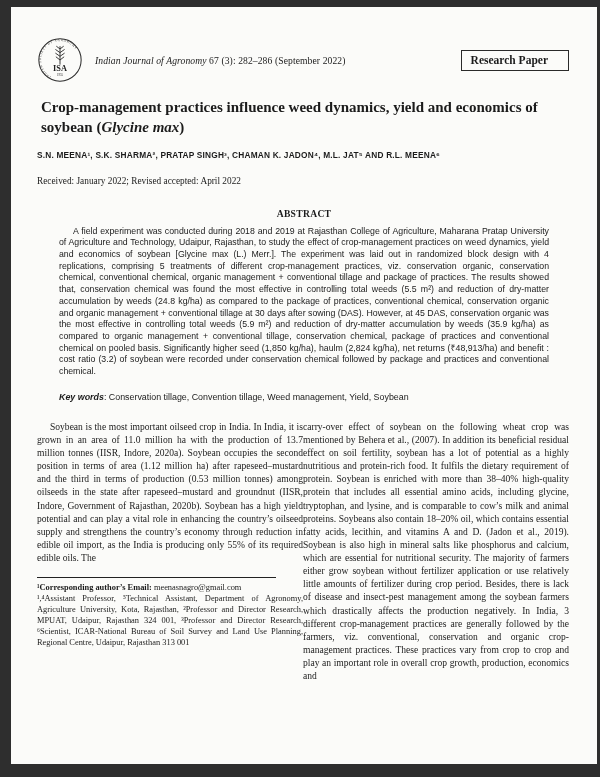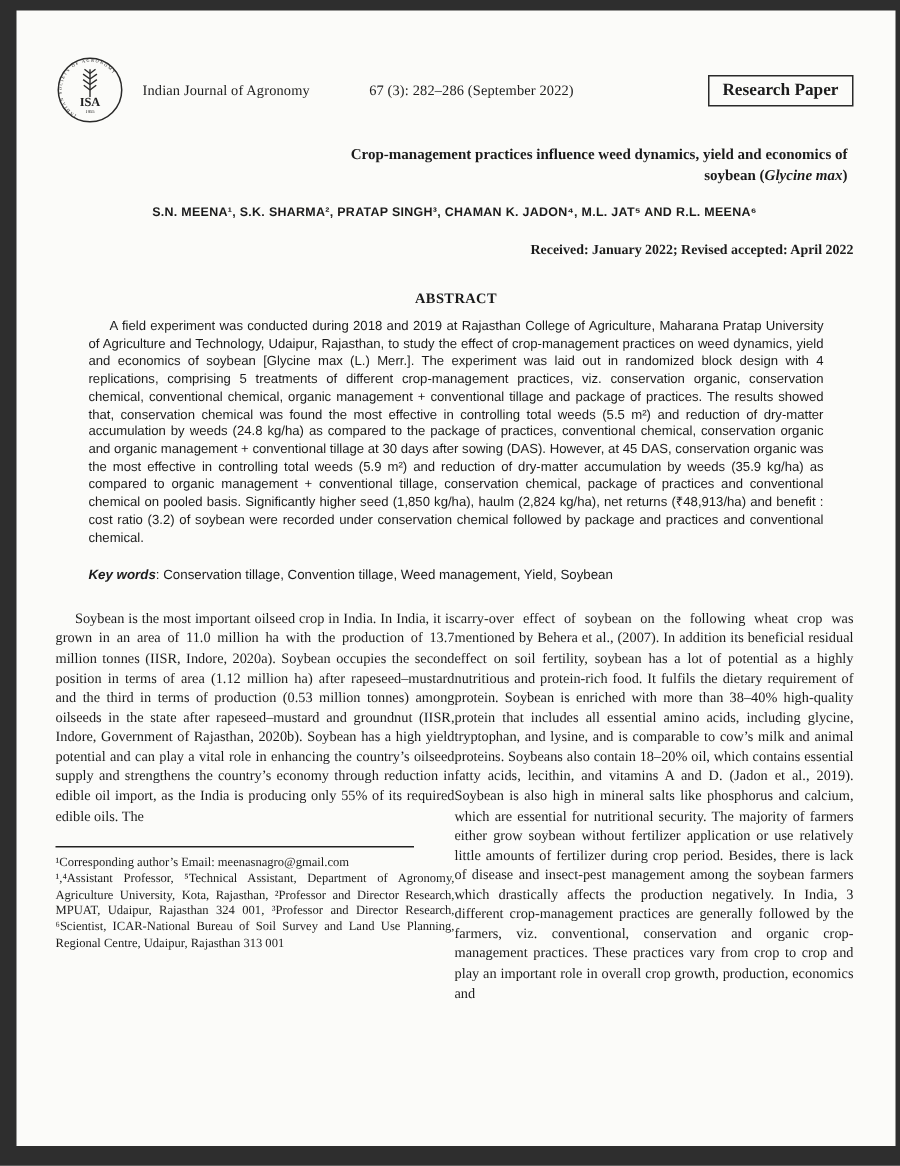--- a/index.html
+++ b/index.html
@@ -28,61 +28,59 @@
     display:flex;align-items:center;
     margin-bottom:14px;
   }
   .seal{width:46px;height:46px;flex:0 0 auto;}
   .journal-line{
     margin-left:12px;
     font-size:9.6px;
     letter-spacing:.1px;
     white-space:nowrap;
   }
-  .journal-line .jname{}
-  .journal-line .jvol{font-weight:normal;margin-left:37px;}
+  .journal-line .jname{font-style:italic;}
+  .journal-line .jvol{font-weight:normal;}
   .badge{
     margin-left:auto;
     border:1.6px solid #2a2a2a;
-    padding:3px 9px 4px 9px;
+    padding:3px 20px 4px 9px;
     font-weight:bold;
     font-size:11.5px;
     background:#fbfbf9;
     white-space:nowrap;
   }
   
   .title{
-    text-align:right;
+    text-align:left;
     font-weight:bold;
-    font-size:10px;
+    font-size:15px;
     line-height:1.35;
     margin:10px 4px 0 4px;
   }
   .title .it{font-style:italic;margin-top:16px;}
   .authors{
-    text-align:center;
     font-family:"Liberation Sans", sans-serif;
     font-weight:bold;
     font-size:8.3px;
     letter-spacing:.2px;
     margin-top:12px;
     white-space:nowrap;
   }
   .affil{
     text-align:center;
     font-style:italic;
     font-size:10px;
     line-height:1.45;
     margin-top:11px;
   }
   .received{
-    text-align:right;
+    text-align:left;
     font-size:9.3px;
     margin-top:16px;
-    font-weight:bold;
   }
   
   .abstract{
     margin:22px 20px 0 22px;
     font-family:"Liberation Sans", sans-serif;
   }
   .abstract h3{
     margin:0 0 7px 0;
     text-align:center;
     font-size:9.6px;
@@ -120,21 +118,21 @@
     font-size:8.4px;
     line-height:1.3;
     text-align:justify;
   }
   .footnote-rule{
     border:0;
     border-top:1px solid #222;
     width:90%;
     margin:6px 0 5px 0;
   }
-  .corr-label{font-weight:normal;}
+  .corr-label{font-weight:bold;}
   .seal text{fill:#222;}
 </style>
 </head>
 <body>
 
 <div class="frame">
   <div class="paper">
 
     <div class="hdr">
       <svg class="seal" viewBox="0 0 50 50">

